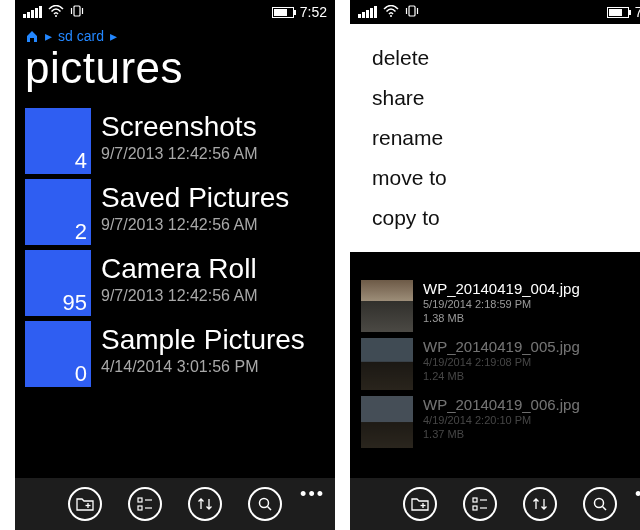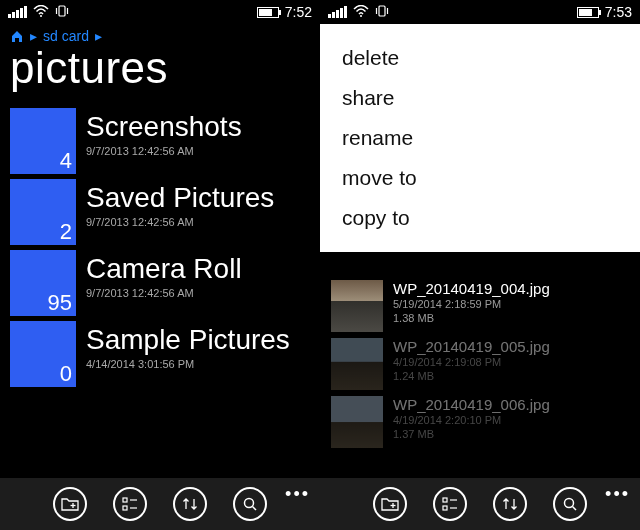--- a/index.html
+++ b/index.html
@@ -11,20 +11,21 @@
     display: flex;
     overflow: hidden;
   }
   .pane {
     position: relative;
     height: 530px;
     background: #000;
     color: #fff;
     overflow: hidden;
     flex: none;
+    margin-left: 15px;
   }
   .pane-left { width: 320px; }
   .pane-right { width: 320px; }
 
   
   .statusbar {
     height: 24px;
     display: flex;
     align-items: center;
     justify-content: space-between;
@@ -96,21 +97,21 @@
     padding: 3px 0 0 10px;
     color: #fff;
     overflow: hidden;
   }
   .folder-meta .fname {
     font-size: 28px;
     font-weight: 300;
     white-space: nowrap;
   }
   .folder-meta .fdate {
-    font-size: 11px;
+    font-size: 16px;
     color: #a9a9a9;
     margin-top: 2px;
   }
 
   
   .context-menu {
     position: absolute;
     top: 24px;
     left: 0;
     right: 0;

